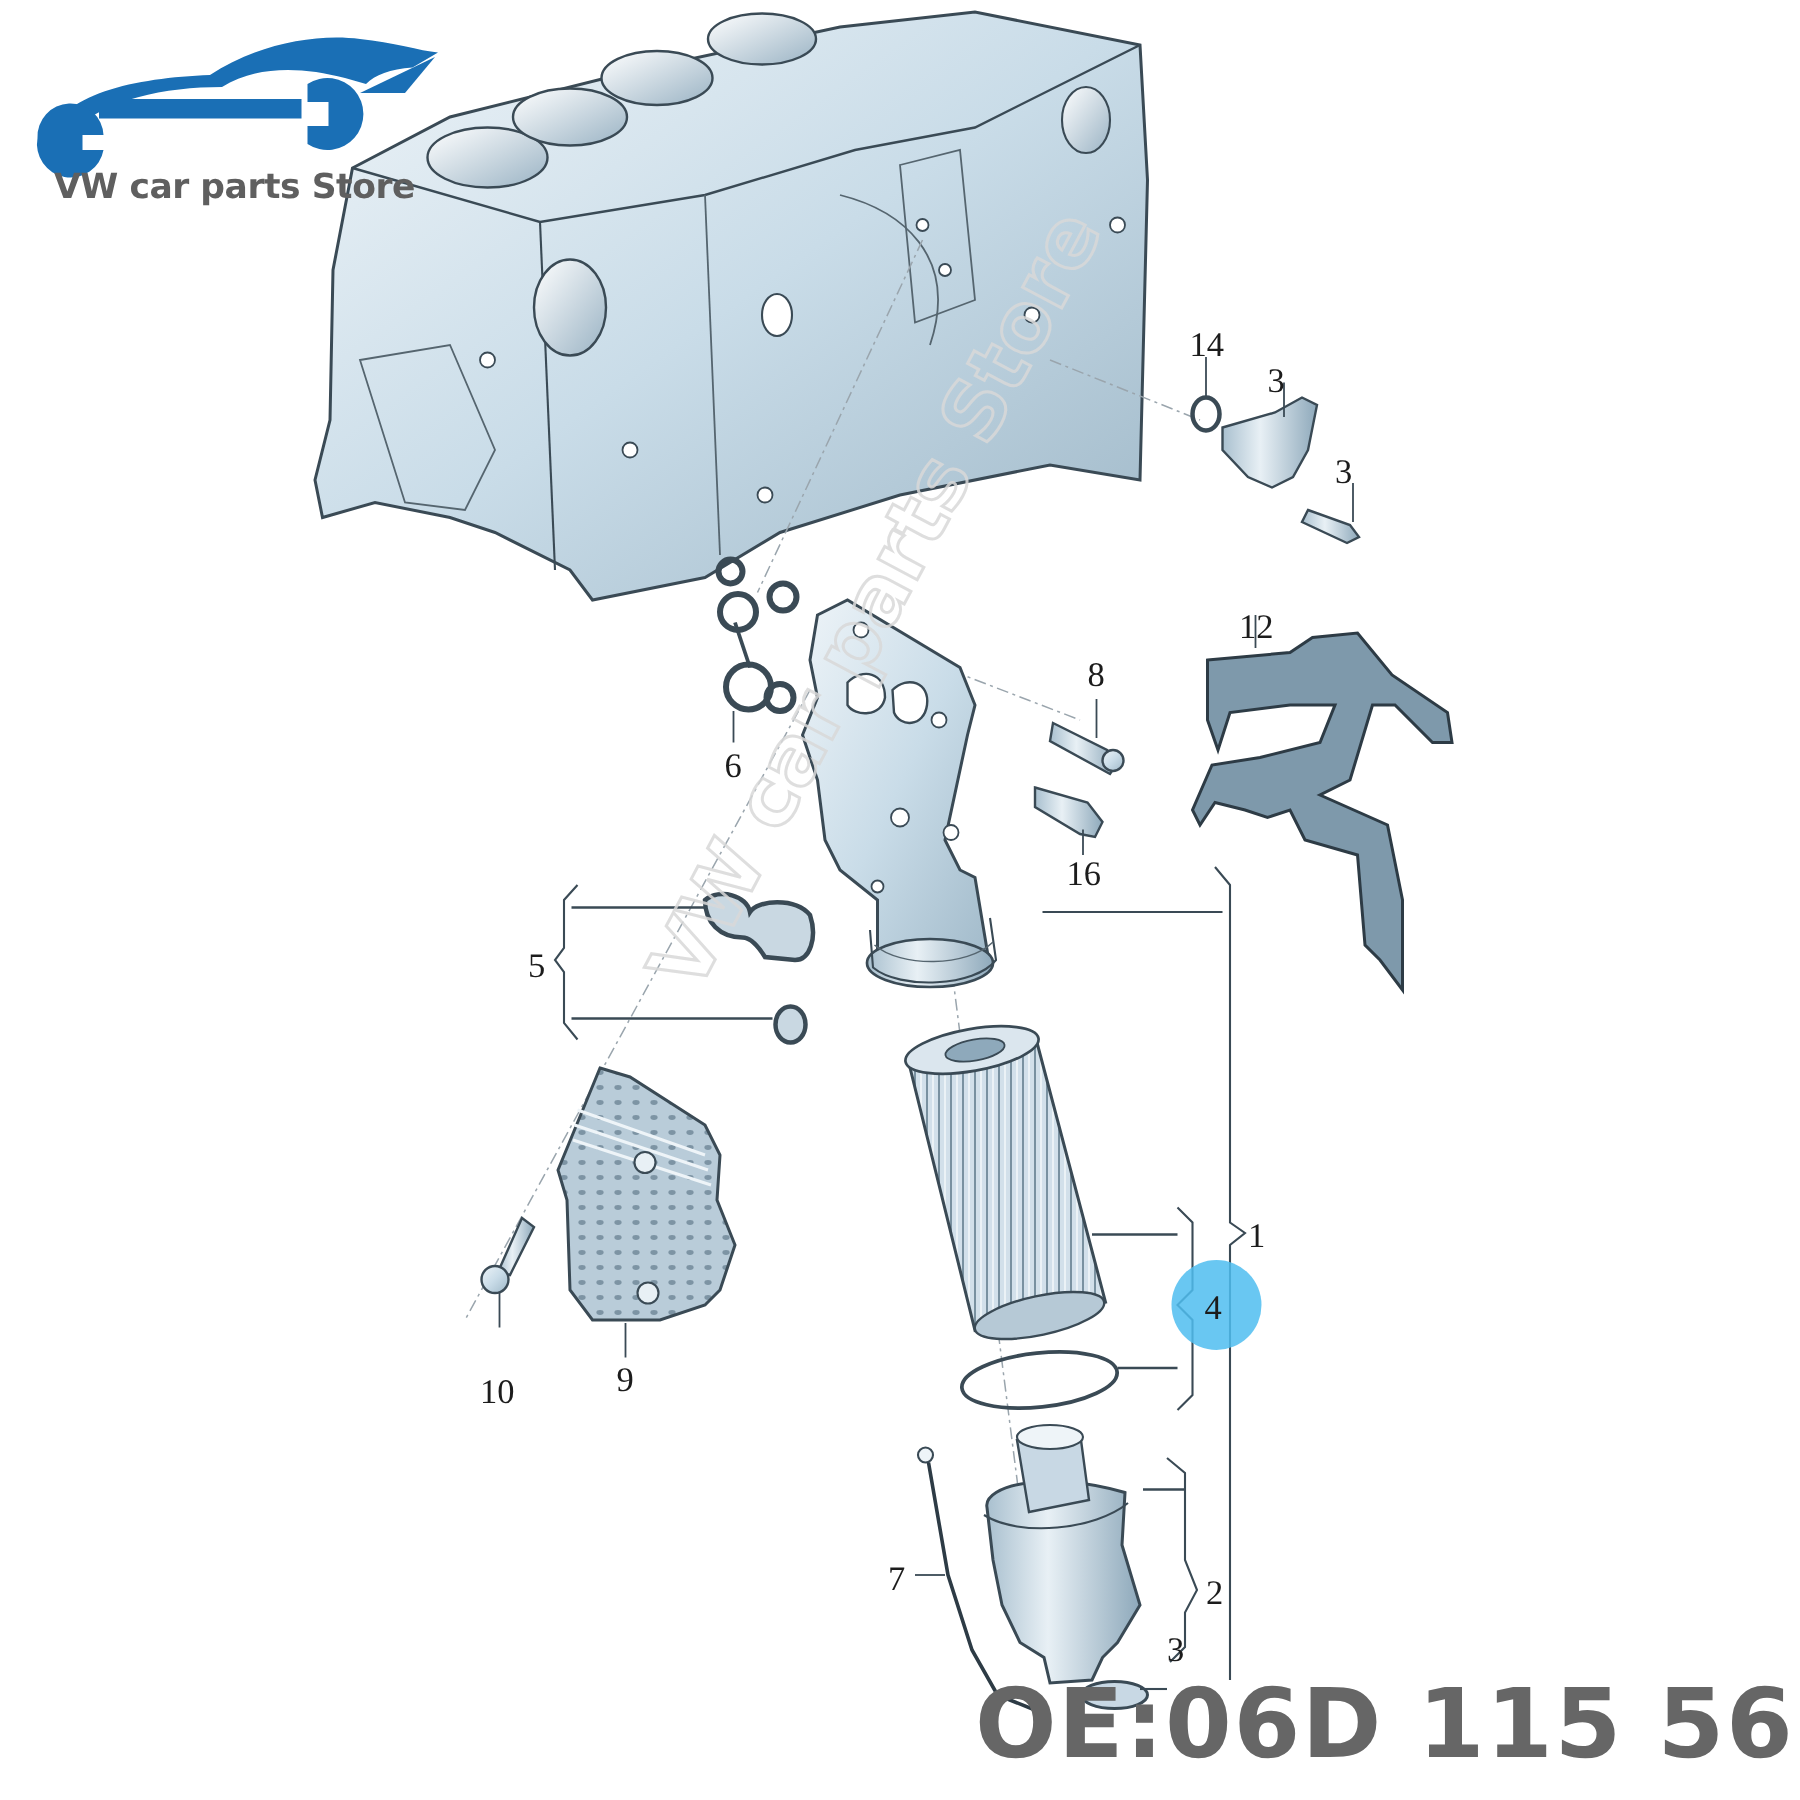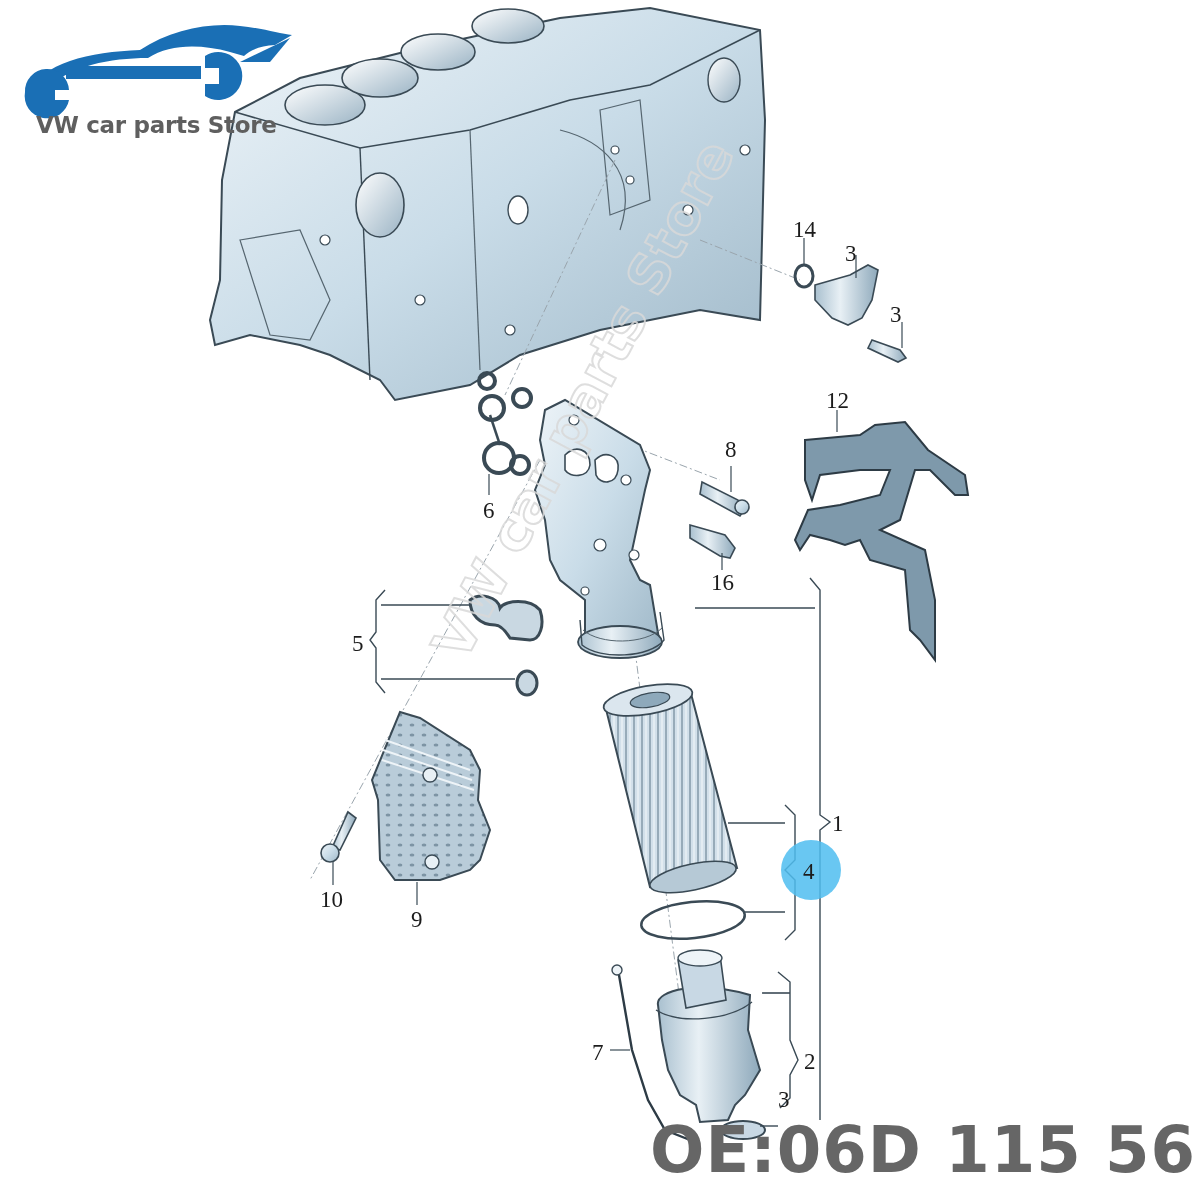--- a/index.html
+++ b/index.html
@@ -203,21 +203,21 @@
 
   <span class="callout" style="left:832px;top:812px">1</span>
   <span class="callout" style="left:804px;top:1050px">2</span>
   <span class="callout" style="left:778px;top:1088px">3</span>
   <span class="callout" style="left:803px;top:860px">4</span>
   <span class="callout" style="left:352px;top:632px">5</span>
   <span class="callout" style="left:483px;top:499px">6</span>
   <span class="callout" style="left:592px;top:1041px">7</span>
   <span class="callout" style="left:725px;top:438px">8</span>
   <span class="callout" style="left:411px;top:908px">9</span>
-  <span class="callout" style="left:320px;top:888px">10</span>
+  <span class="callout" style="left:320px;top:916px">10</span>
   <span class="callout" style="left:711px;top:571px">16</span>
-  <span class="callout" style="left:826px;top:389px">12</span>
+  <span class="callout" style="left:826px;top:406px">12</span>
   <span class="callout" style="left:845px;top:242px">3</span>
   <span class="callout" style="left:793px;top:218px">14</span>
   <span class="callout" style="left:890px;top:303px">3</span>
 
   <div class="oe">OE:06D 115 562</div>
 </div>
 
 </body></html>

